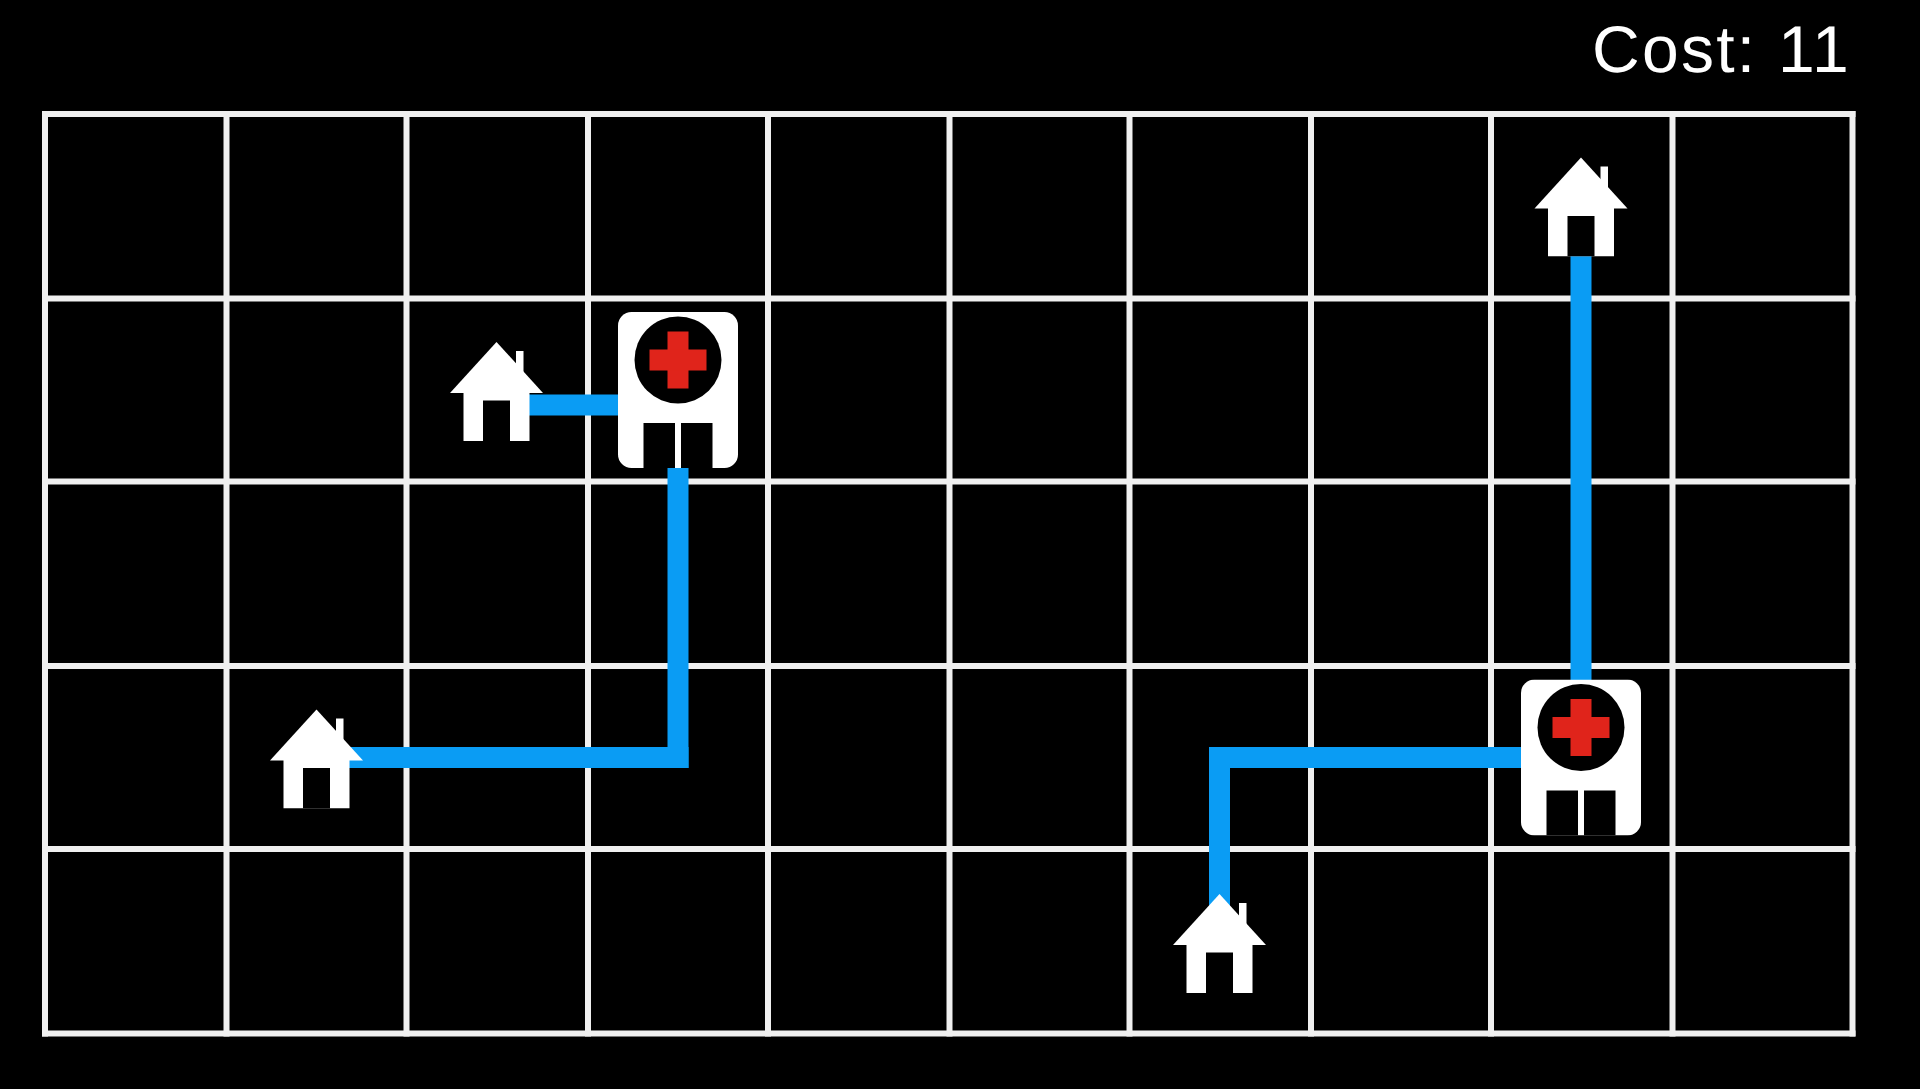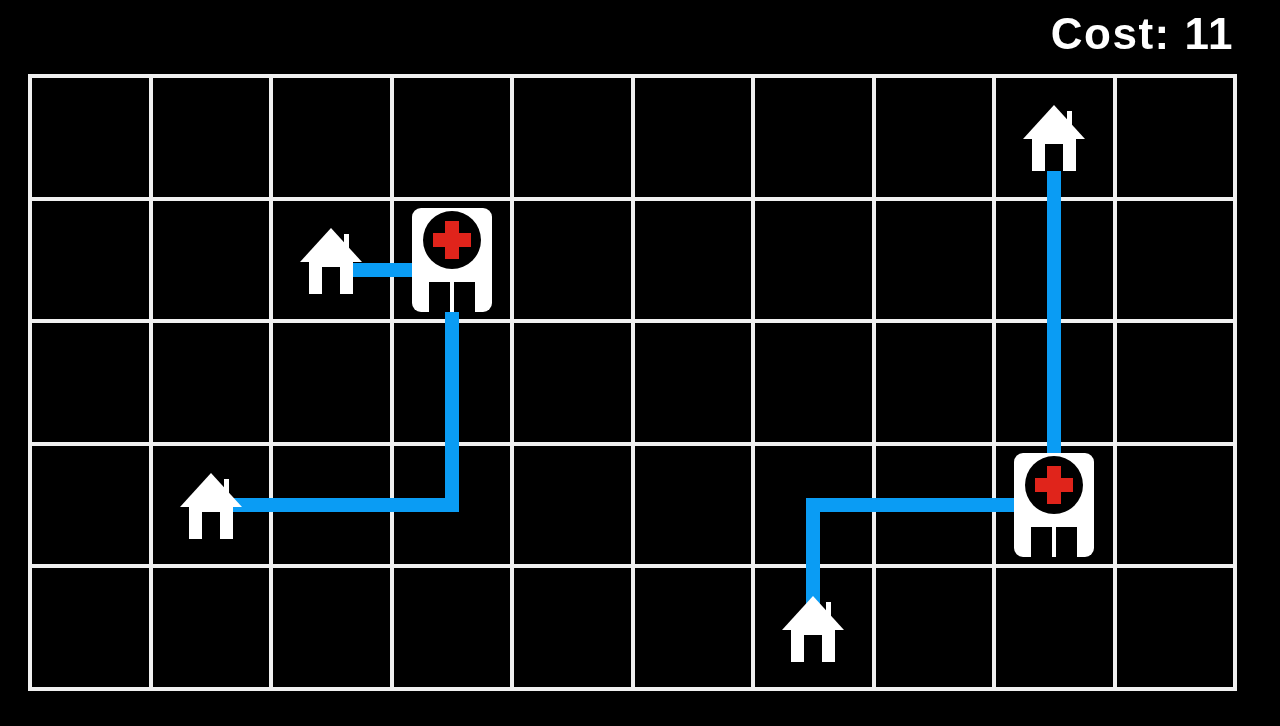--- a/index.html
+++ b/index.html
@@ -13,21 +13,21 @@
     height: 726px;
     background: var(--bg, #000);
     overflow: hidden;
     font-family: "Liberation Sans", sans-serif;
   }
   .cost-label {
     position: absolute;
     top: 9px;
     right: 46px;
     font-size: 44px;
-    font-weight: 700;
+    font-weight: 400;
     letter-spacing: 1.5px;
     color: var(--text, #fff);
     z-index: 5;
   }
   .grid-line {
     position: absolute;
     background: var(--grid, #f0f0f0);
     z-index: 1;
   }
   .path-seg {

